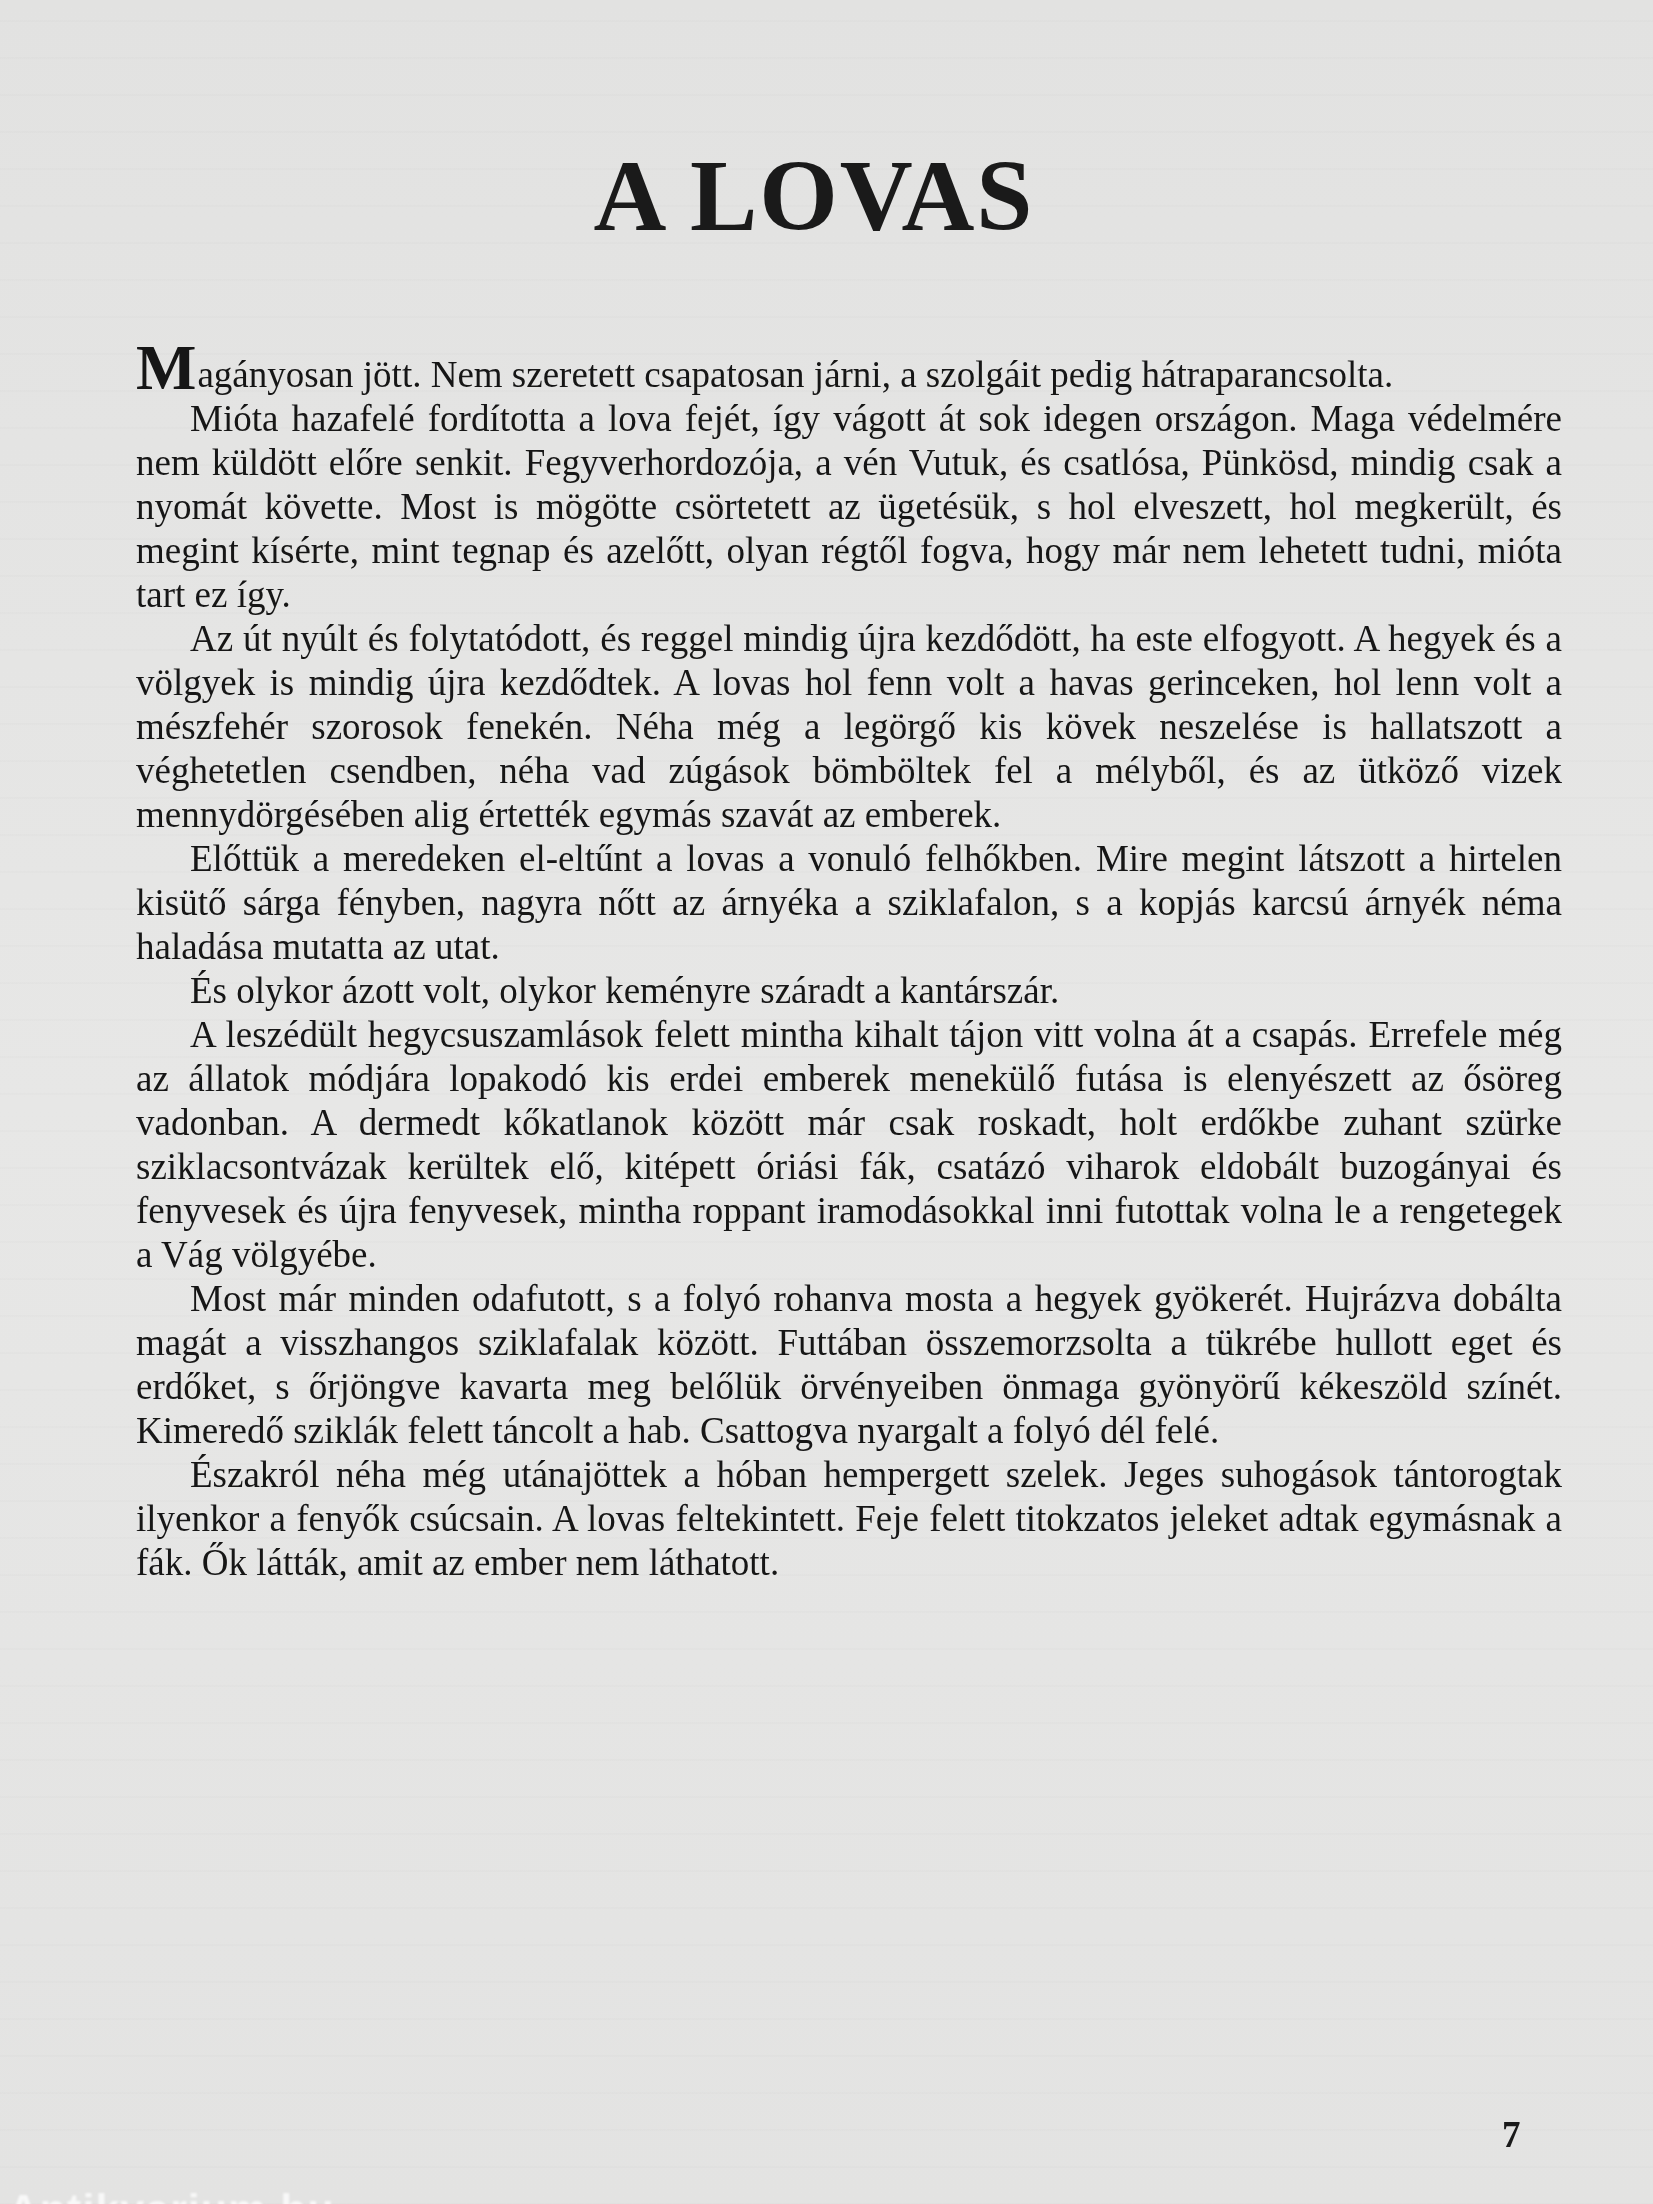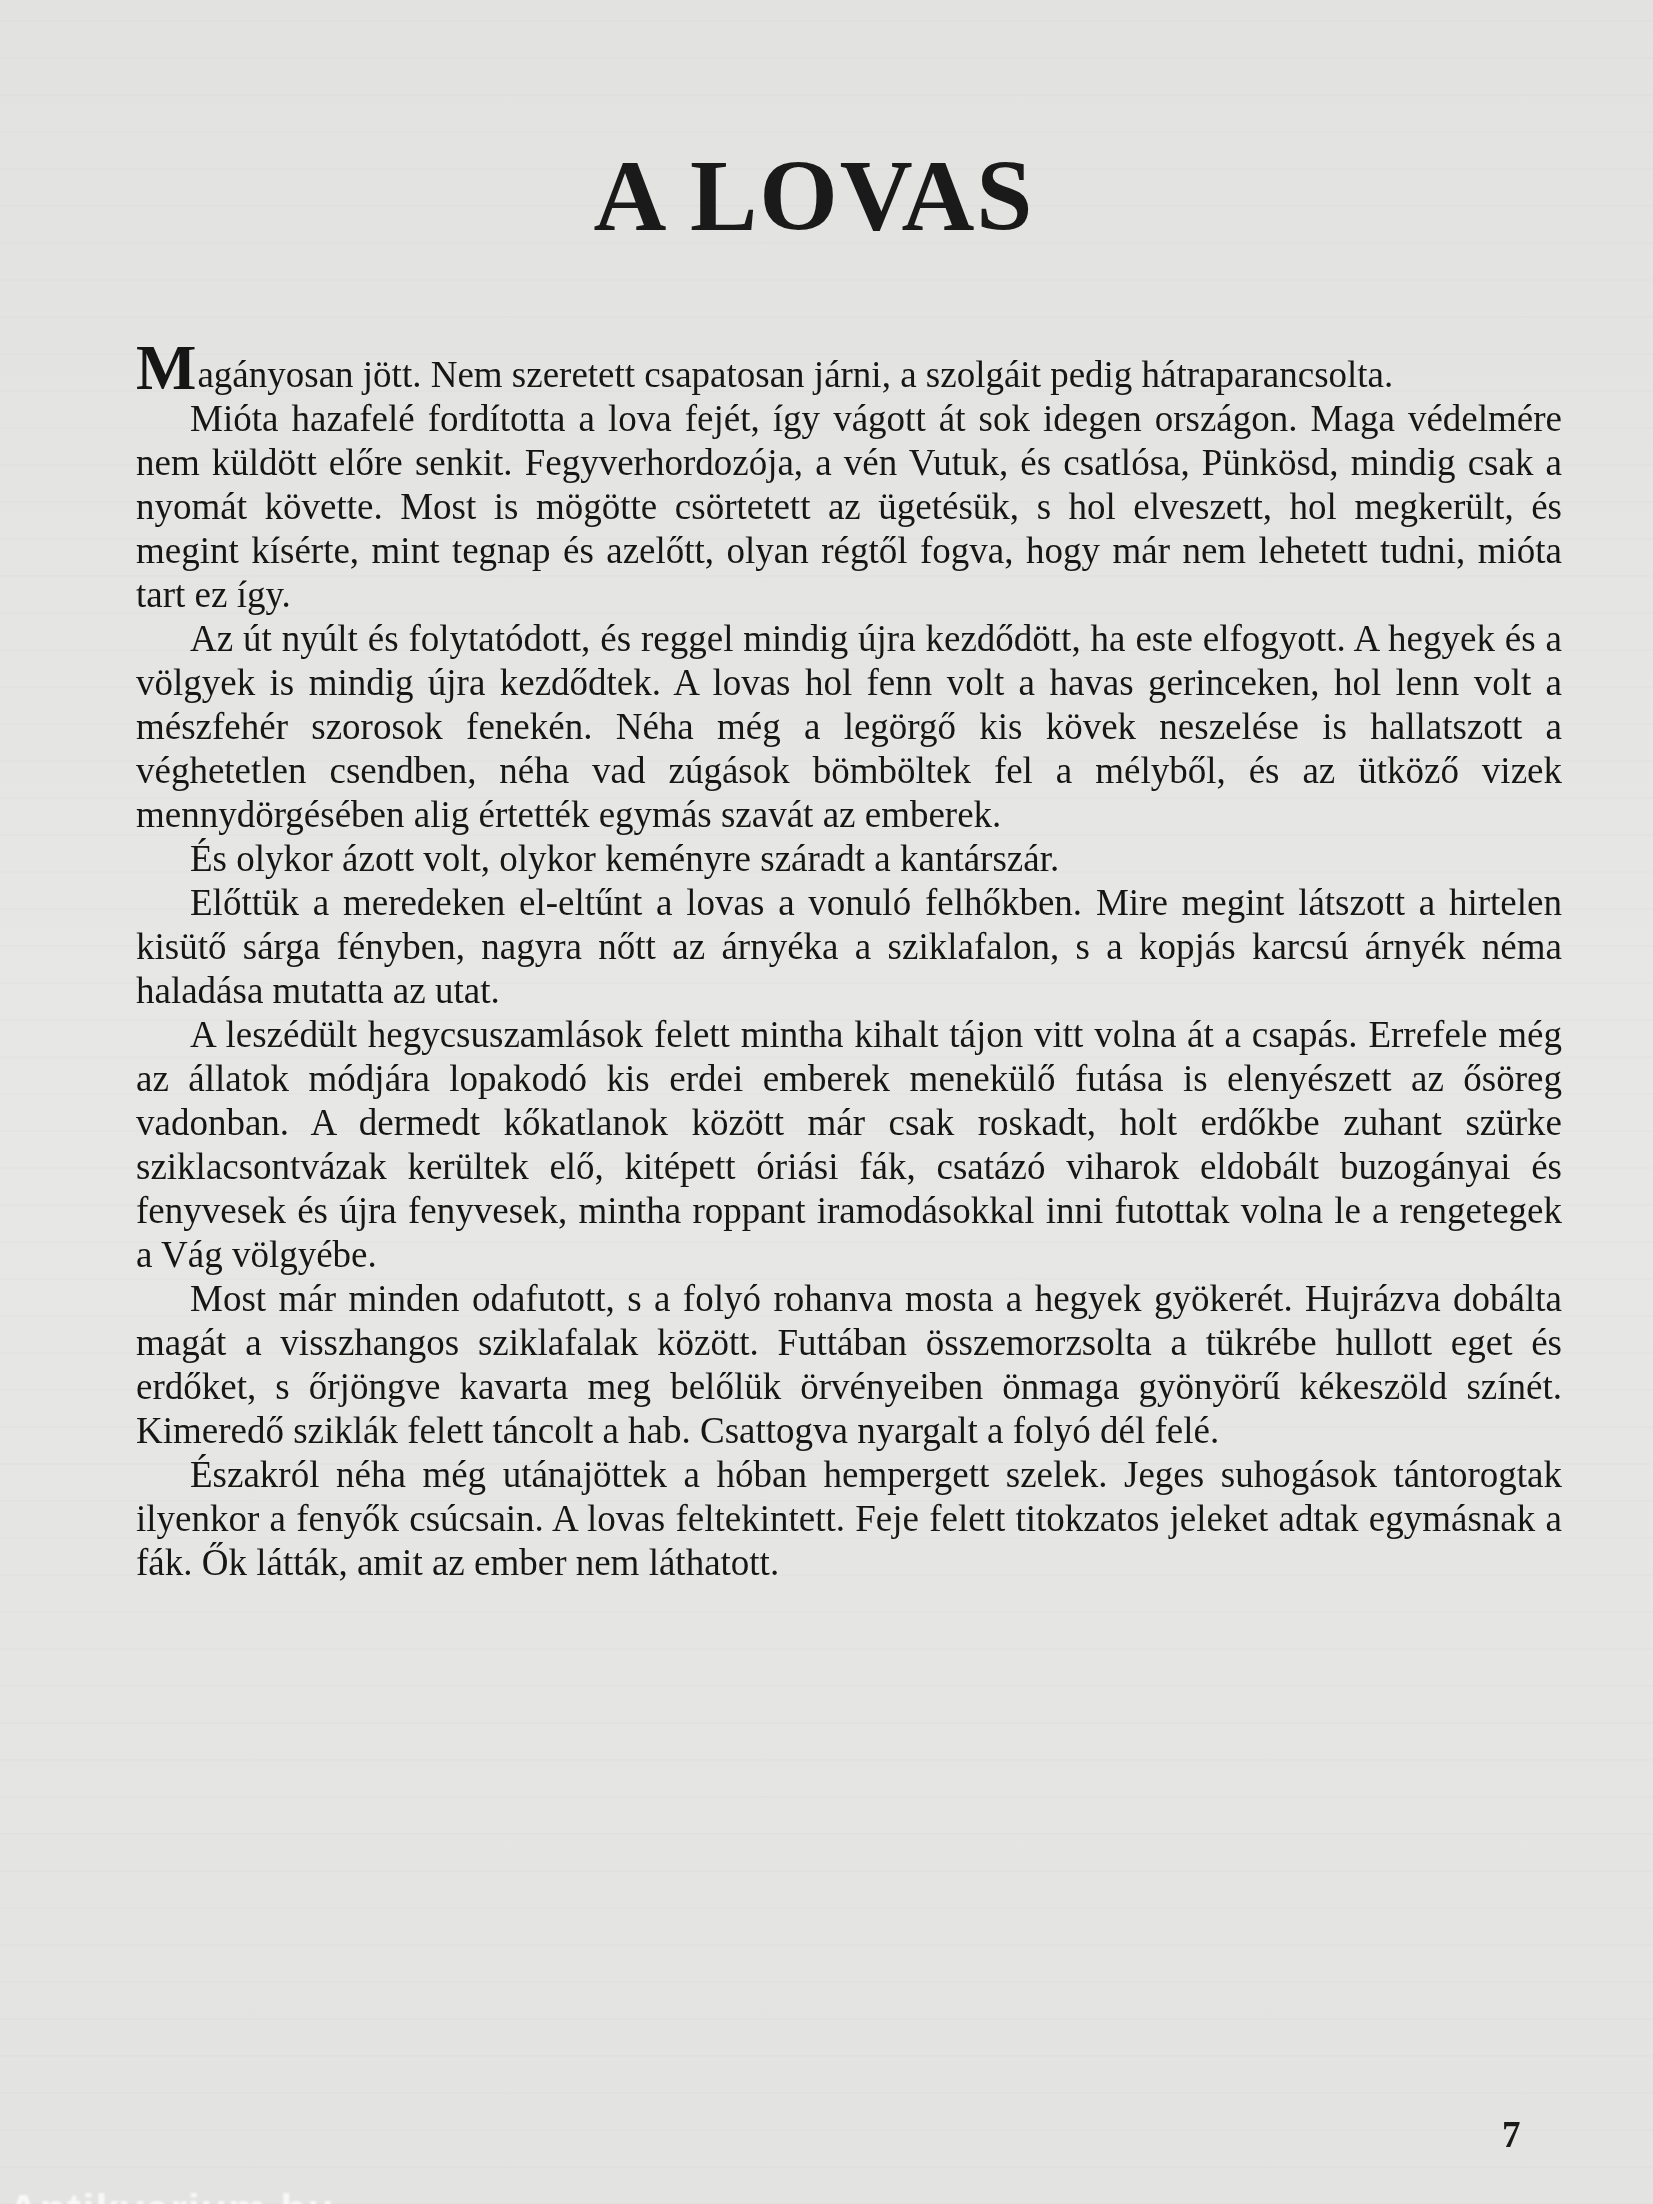--- a/index.html
+++ b/index.html
@@ -98,22 +98,22 @@
 </head>
 <body>
 
 <div class="page">
   <div class="chapter-title">A LOVAS</div>
 
   <div class="body-text">
     <p class="first"><span class="drop-cap">M</span><span>agányosan jött. Nem szeretett csapatosan járni, a szolgáit pedig hátraparancsolta.</span></p>
     <p>Mióta hazafelé fordította a lova fejét, így vágott át sok idegen országon. Maga védelmére nem küldött előre senkit. Fegyverhordozója, a vén Vutuk, és csatlósa, Pünkösd, mindig csak a nyomát követte. Most is mögötte csörtetett az ügetésük, s hol elveszett, hol megkerült, és megint kísérte, mint tegnap és azelőtt, olyan régtől fogva, hogy már nem lehetett tudni, mióta tart ez így.</p>
     <p>Az út nyúlt és folytatódott, és reggel mindig újra kezdődött, ha este elfogyott. A hegyek és a völgyek is mindig újra kezdődtek. A lovas hol fenn volt a havas gerinceken, hol lenn volt a mészfehér szorosok fenekén. Néha még a legörgő kis kövek neszelése is hallatszott a véghetetlen csendben, néha vad zúgások bömböltek fel a mélyből, és az ütköző vizek mennydörgésében alig értették egymás szavát az emberek.</p>
+    <p>Előttük a meredeken el-eltűnt a lovas a vonuló felhőkben. Mire megint látszott a hirtelen kisütő sárga fényben, nagyra nőtt az árnyéka a sziklafalon, s a kopjás karcsú árnyék néma haladása mutatta az utat.</p>
     <p>És olykor ázott volt, olykor keményre száradt a kantárszár.</p>
-    <p>Előttük a meredeken el-eltűnt a lovas a vonuló felhőkben. Mire megint látszott a hirtelen kisütő sárga fényben, nagyra nőtt az árnyéka a sziklafalon, s a kopjás karcsú árnyék néma haladása mutatta az utat.</p>
     <p>A leszédült hegycsuszamlások felett mintha kihalt tájon vitt volna át a csapás. Errefele még az állatok módjára lopakodó kis erdei emberek menekülő futása is elenyészett az ősöreg vadonban. A dermedt kőkatlanok között már csak roskadt, holt erdőkbe zuhant szürke sziklacsontvázak kerültek elő, kitépett óriási fák, csatázó viharok eldobált buzogányai és fenyvesek és újra fenyvesek, mintha roppant iramodásokkal inni futottak volna le a rengetegek a Vág völgyébe.</p>
     <p>Most már minden odafutott, s a folyó rohanva mosta a hegyek gyökerét. Hujrázva dobálta magát a visszhangos sziklafalak között. Futtában összemorzsolta a tükrébe hullott eget és erdőket, s őrjöngve kavarta meg belőlük örvényeiben önmaga gyönyörű kékeszöld színét. Kimeredő sziklák felett táncolt a hab. Csattogva nyargalt a folyó dél felé.</p>
     <p>Északról néha még utánajöttek a hóban hempergett szelek. Jeges suhogások tántorogtak ilyenkor a fenyők csúcsain. A lovas feltekintett. Feje felett titokzatos jeleket adtak egymásnak a fák. Ők látták, amit az ember nem láthatott.</p>
   </div>
 
   <div class="page-number">7</div>
   <div class="watermark">Antikvarium.hu</div>
 </div>
 
 

